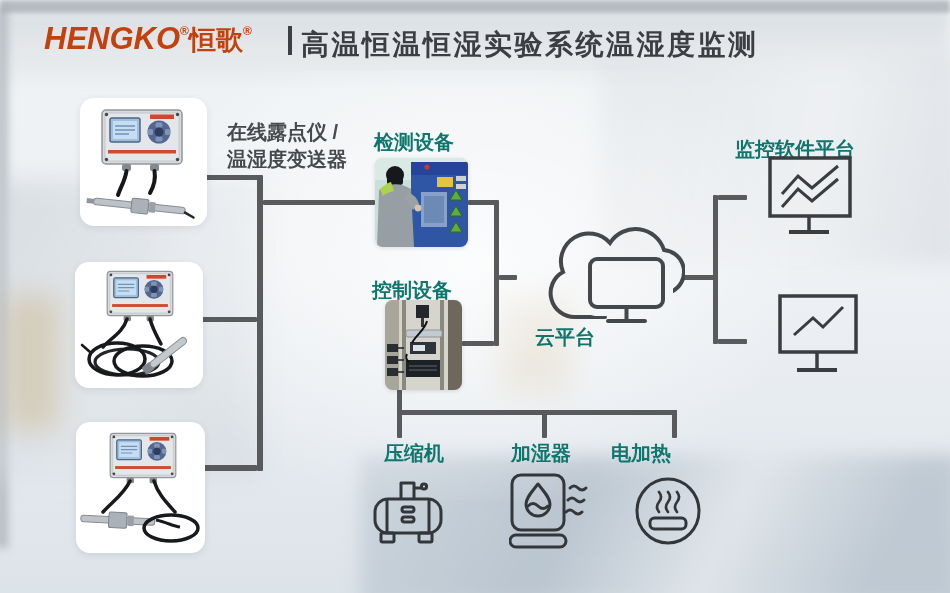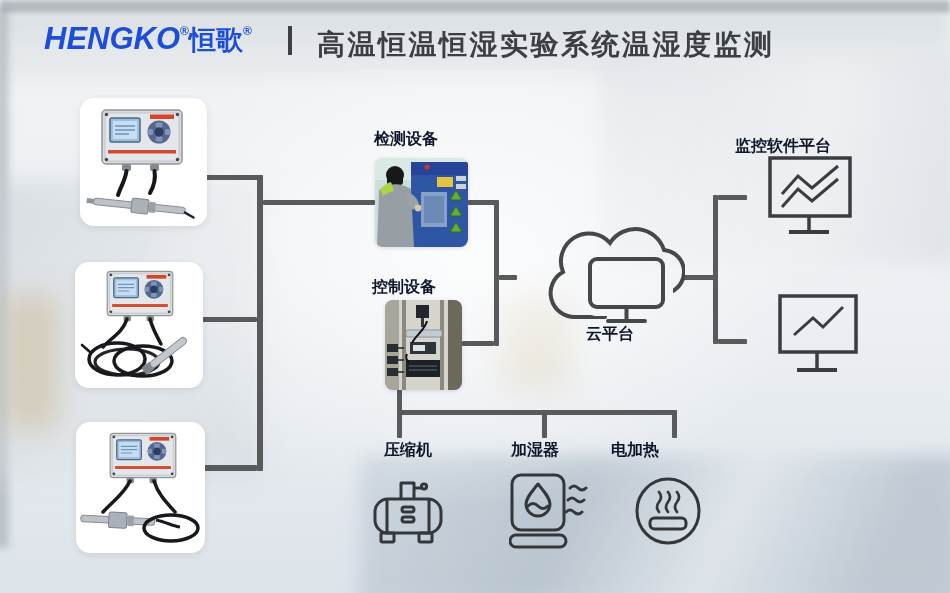--- a/index.html
+++ b/index.html
@@ -19,34 +19,34 @@
   .bg-yellow2{left:500px;top:295px;width:70px;height:95px;background:#c2a368;filter:blur(16px);opacity:.3;}
   .bg-right{left:600px;top:55px;width:360px;height:210px;
     background:linear-gradient(100deg,#dfe3e7,#eef0f2 60%,#d8dde2);filter:blur(10px);opacity:.7;}
   .bg-bot1{left:360px;top:455px;width:600px;height:150px;
     background:linear-gradient(115deg,#c6d0d9 0%,#aebbc7 35%,#dfe5ea 60%,#b4c0cb 85%);filter:blur(9px);opacity:.75;}
   .bg-bot2{left:-10px;top:515px;width:400px;height:90px;
     background:linear-gradient(95deg,#c9d2da,#b9c4cе 50%,#d6dde3);filter:blur(8px);opacity:.8;}
   .bg-wash{left:150px;top:70px;width:640px;height:430px;background:
     radial-gradient(ellipse at 50% 45%,rgba(255,255,255,.8) 0%,rgba(255,255,255,0) 75%);}
   
-  .logo{position:absolute;left:44px;top:21px;color:#1d4ed8;white-space:nowrap;}
+  .logo{position:absolute;left:44px;top:21px;color:#c2410c;white-space:nowrap;}
   .logo .en{font-size:31px;font-weight:900;letter-spacing:0px;font-style:italic;}
   .logo .reg{font-size:12px;font-weight:700;vertical-align:14px;}
   .logo .cn{font-size:27px;font-weight:800;}
   .hdr-div{position:absolute;left:288px;top:26px;width:4px;height:29px;background:#3c3f43;}
   .title{position:absolute;left:301px;top:26px;font-size:28px;font-weight:800;
-         color:#3b3e42;letter-spacing:2.5px;white-space:nowrap;margin-left:16px;}
+         color:#3b3e42;letter-spacing:2.5px;white-space:nowrap;}
   
   .ln{position:absolute;background:#595a5c;border-radius:1px;}
   
   .pbox{position:absolute;background:#fff;border-radius:14px;
         box-shadow:0 2px 7px rgba(40,50,60,.10);}
   
-  .lbl{position:absolute;font-weight:700;color:#0f172a;font-size:16px;white-space:nowrap;}
+  .lbl{position:absolute;font-weight:700;color:#0f766e;font-size:20px;white-space:nowrap;}
   .cap{position:absolute;left:227px;top:119px;font-weight:700;color:#46494d;
        font-size:20px;line-height:27px;white-space:nowrap;}
   
   .photo{position:absolute;border-radius:8px;overflow:hidden;box-shadow:0 1px 4px rgba(40,50,60,.15);}
   .icon-abs{position:absolute;}
   svg{display:block;}
 </style>
 </head>
 <body>
 
@@ -152,20 +152,24 @@
       <g transform="translate(5,93) rotate(3)">
         <rect x="0" y="0" width="74" height="6.5" rx="3" fill="#bcc2c8" stroke="#878d93" stroke-width="1"></rect>
         <rect x="28" y="-4.5" width="18" height="15.5" rx="2" fill="#aab1b8" stroke="#7c838a" stroke-width="1"></rect>
         <rect x="47" y="-2" width="6" height="10.5" fill="#99a0a7"></rect>
       </g>
       <path d="M80,98 C90,100 97,104 104,105" stroke="#17191c" stroke-width="3.2" fill="none"></path>
       <ellipse cx="95" cy="106" rx="27" ry="13" fill="none" stroke="#17191c" stroke-width="3.5"></ellipse>
     </svg>
   </div>
 
+  <div class="cap">
+    <div>在线露点仪 /</div>
+    <div>温湿度变送器</div>
+  </div>
 
   <div class="lbl" style="left:374px;top:129px">检测设备</div>
   <div class="photo" style="left:375px;top:158px;width:93px;height:89px">
     <svg width="93" height="89" viewBox="0 0 93 89">
       <rect width="93" height="89" fill="#c9e0da"></rect>
       <rect x="0" y="0" width="93" height="22" fill="#d9eae4"></rect>
       <rect x="36" y="4" width="57" height="85" fill="#2f55a5"></rect>
       <rect x="36" y="4" width="57" height="13" fill="#26459a"></rect>
       <circle cx="52" cy="9" r="2.6" fill="#c23b2e"></circle>
       <rect x="62" y="19" width="16" height="10" fill="#e4c43e"></rect>
@@ -216,21 +220,21 @@
           <rect width="150" height="145" fill="#fff"></rect>
           <rect x="50" y="48" width="88" height="62" rx="10" fill="#000"></rect>
         </mask>
       </defs>
       <path d="M70,111 H40 a24,24 0 0 1 -12,-45 a28,28 0 0 1 47,-29 a30,30 0 0 1 54,7 a22,22 0 0 1 7,42" fill="none" stroke="#45484b" stroke-width="4" stroke-linecap="round" mask="url(#cm)"></path>
       <rect x="55" y="53" width="73" height="48" rx="7" fill="none" stroke="#45484b" stroke-width="4"></rect>
       <path d="M91.5,101 V115" stroke="#45484b" stroke-width="4"></path>
       <path d="M73,115 H110" stroke="#45484b" stroke-width="4" stroke-linecap="round"></path>
     </svg>
   </div>
-  <div class="lbl" style="left:535px;top:324px;width:150px;text-align:center">云平台</div>
+  <div class="lbl" style="left:535px;top:324px;width:150px;">云平台</div>
 
   <div class="lbl" style="left:735px;top:136px">监控软件平台</div>
   <div class="icon-abs" style="left:767px;top:155px">
     <svg width="86" height="88" viewBox="0 0 86 88">
       <rect x="3" y="3" width="80" height="58" fill="none" stroke="#3a3d40" stroke-width="3.5"></rect>
       <path d="M15,39 L31,21 L45,33 L71,11" fill="none" stroke="#3a3d40" stroke-width="3"></path>
       <path d="M15,52 L31,34 L45,46 L71,24" fill="none" stroke="#3a3d40" stroke-width="3"></path>
       <path d="M42,61 V77" stroke="#3a3d40" stroke-width="3.5"></path>
       <path d="M22,77 H62" stroke="#3a3d40" stroke-width="4"></path>
     </svg>

